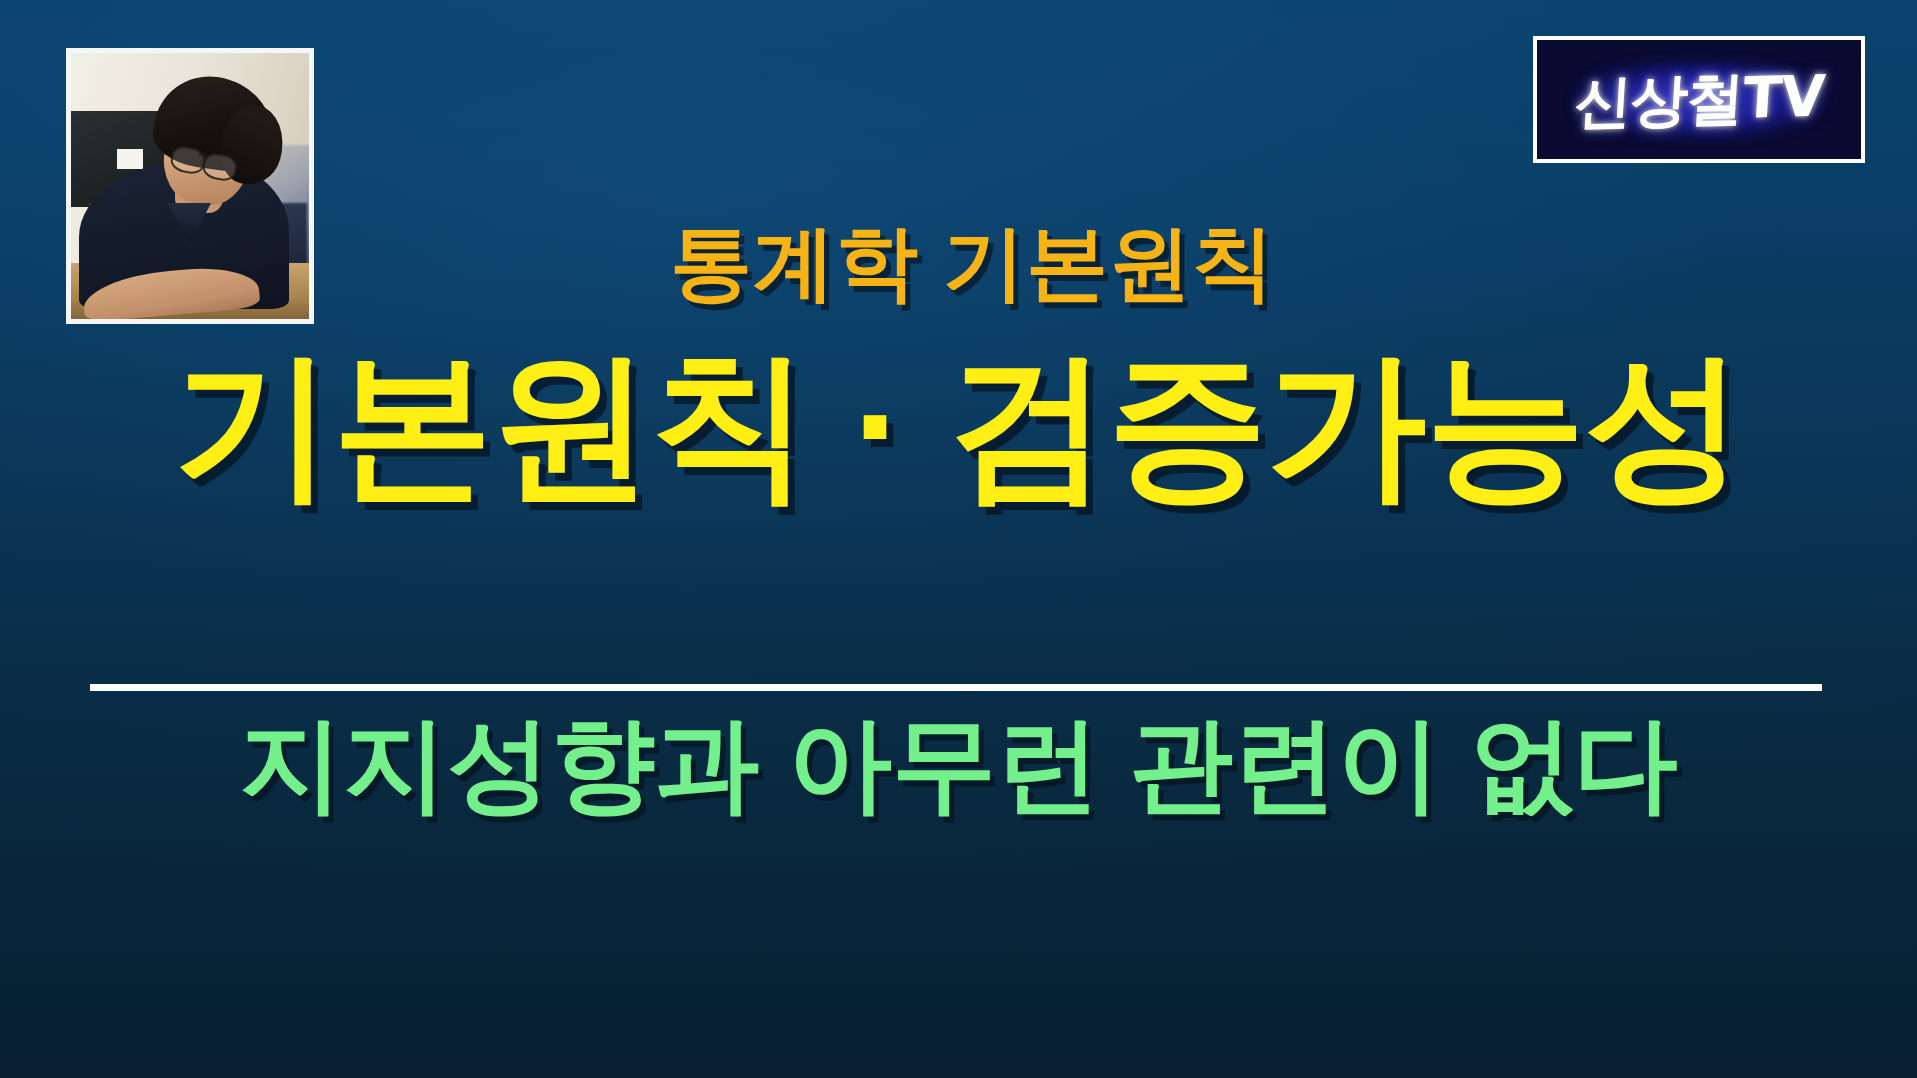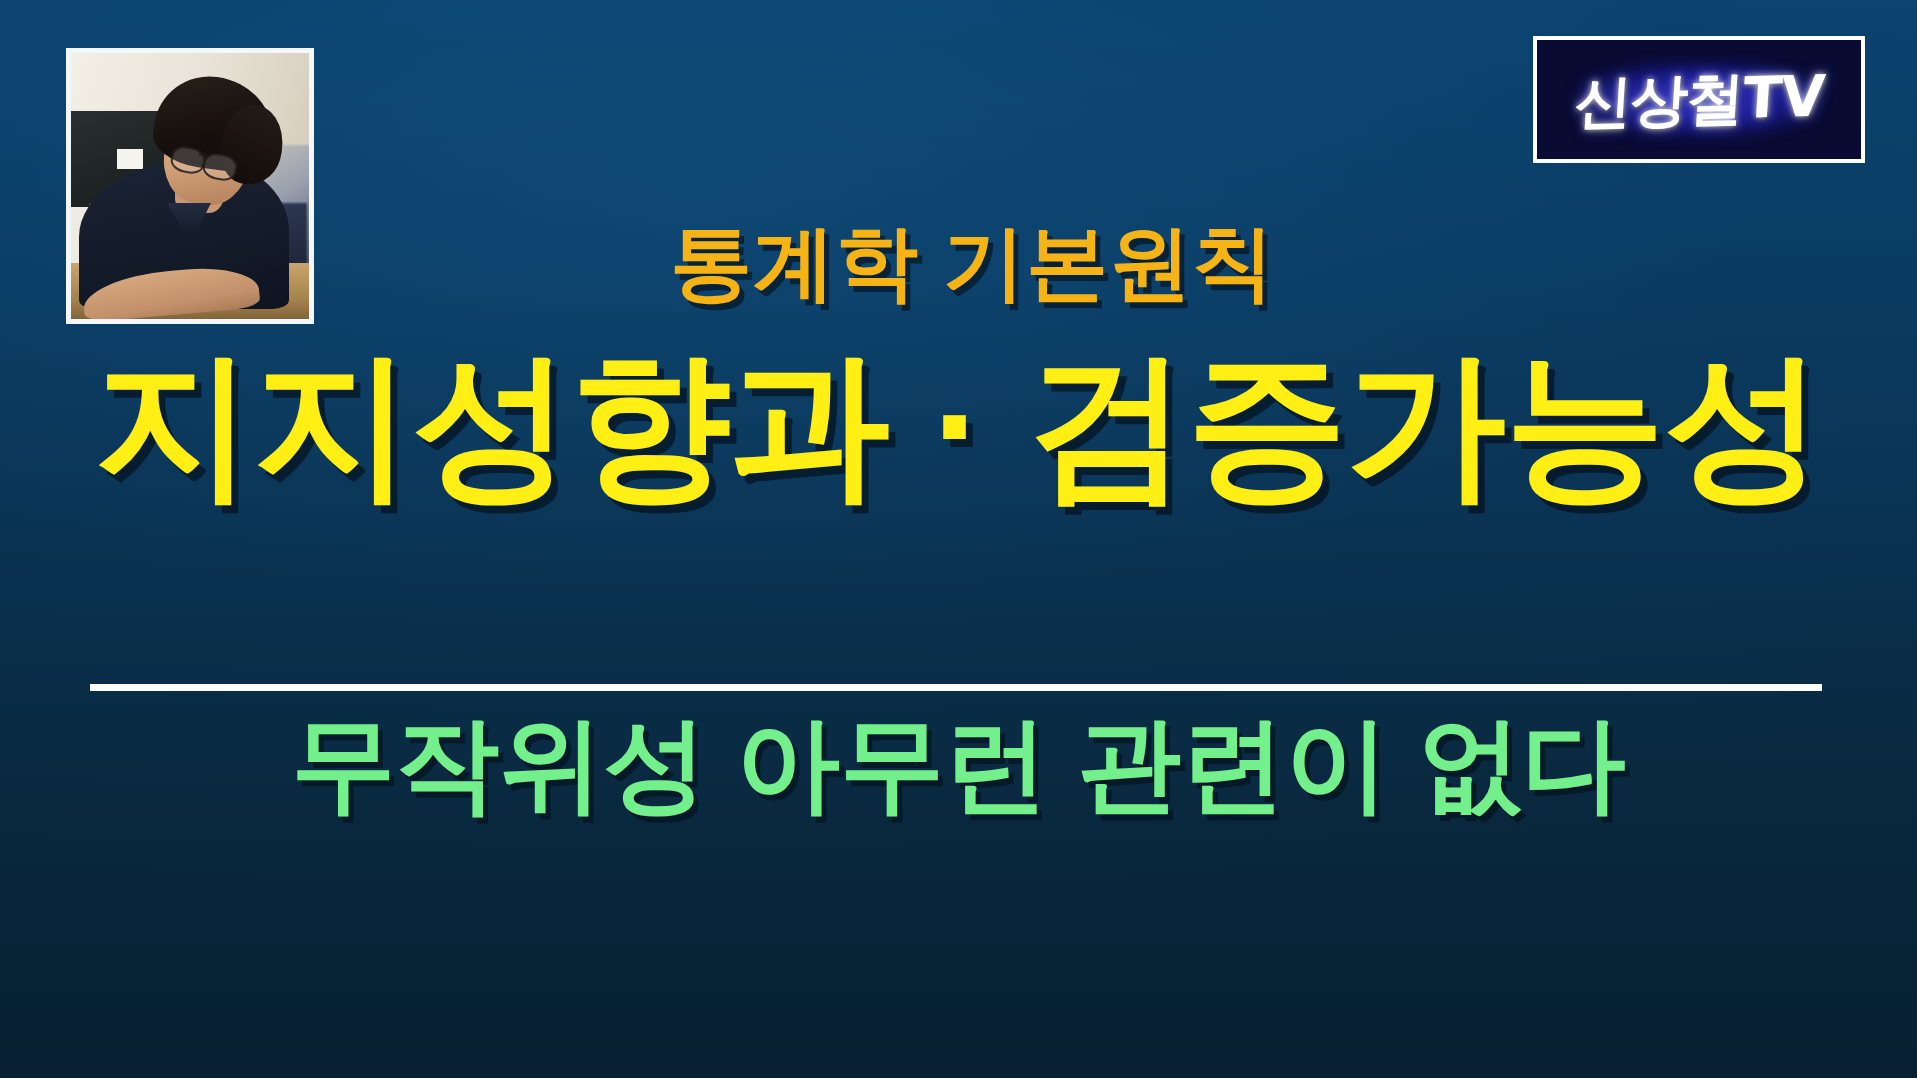--- a/index.html
+++ b/index.html
@@ -271,19 +271,19 @@
     </div>
   </div>
 
   <div class="logo-box">
     <div class="logo-glow"></div>
     <span class="logo-text">신상철TV</span>
   </div>
 
   <div class="eyebrow">통계학 기본원칙</div>
 
-  <div class="headline">지지성향과 · 검증가능성</div>
+  <div class="headline">기본원칙 · 검증가능성</div>
 
   <div class="divider"></div>
 
-  <div class="subline">무작위성 아무런 관련이 없다</div>
+  <div class="subline">지지성향과 아무런 관련이 없다</div>
 
 </div>
 
 </body></html>

